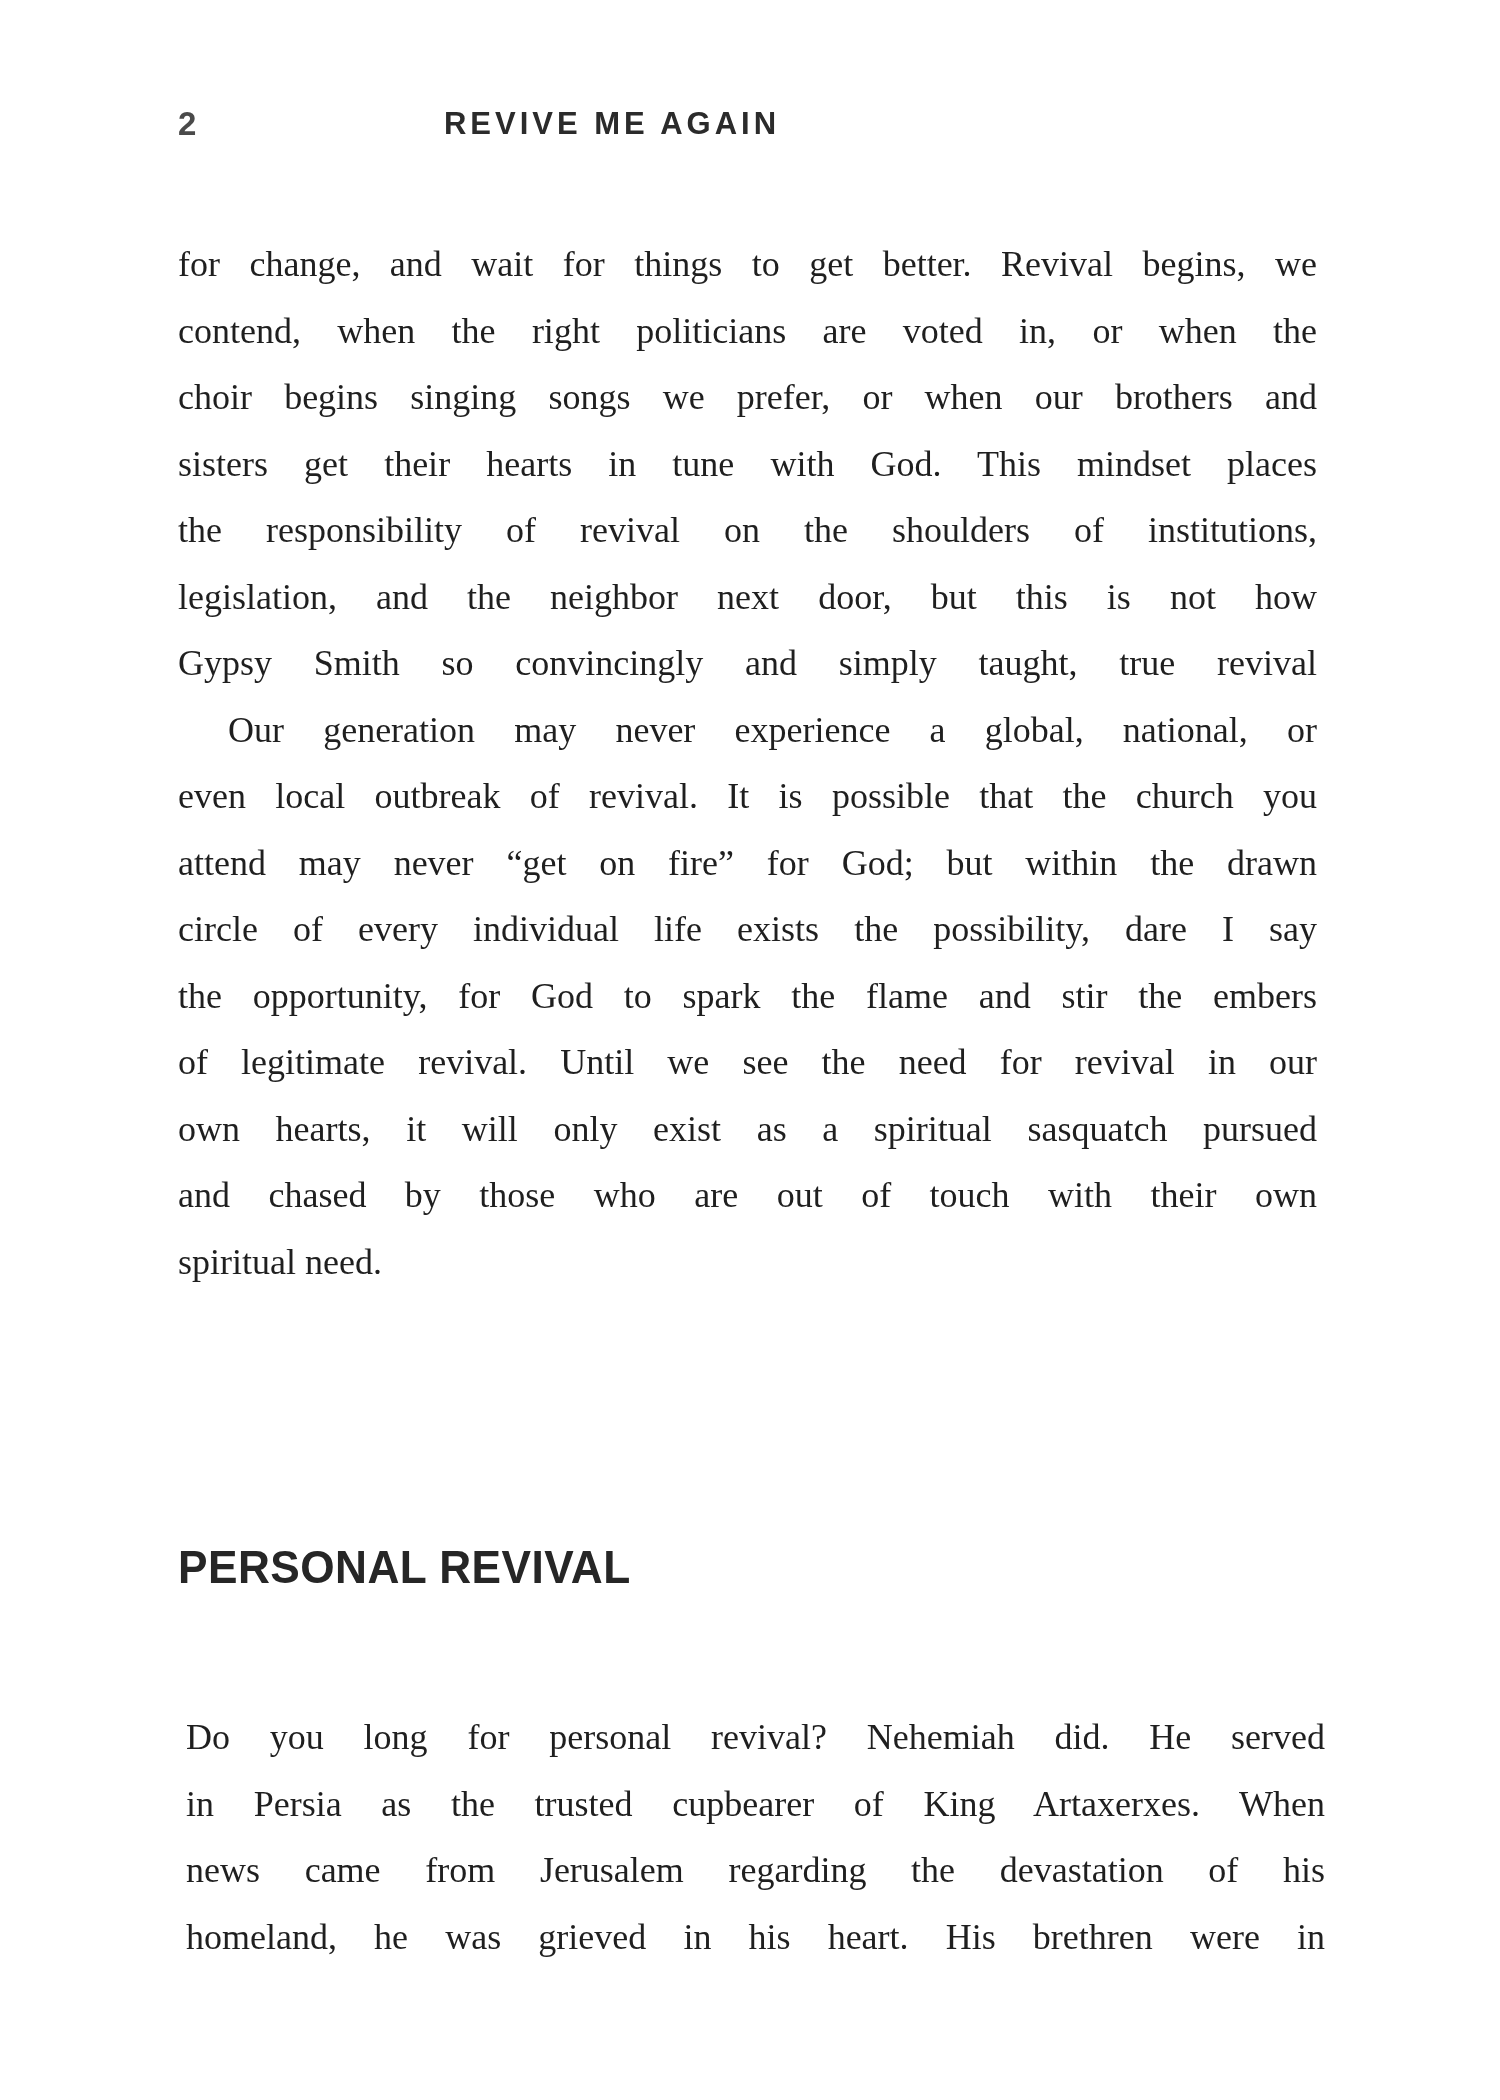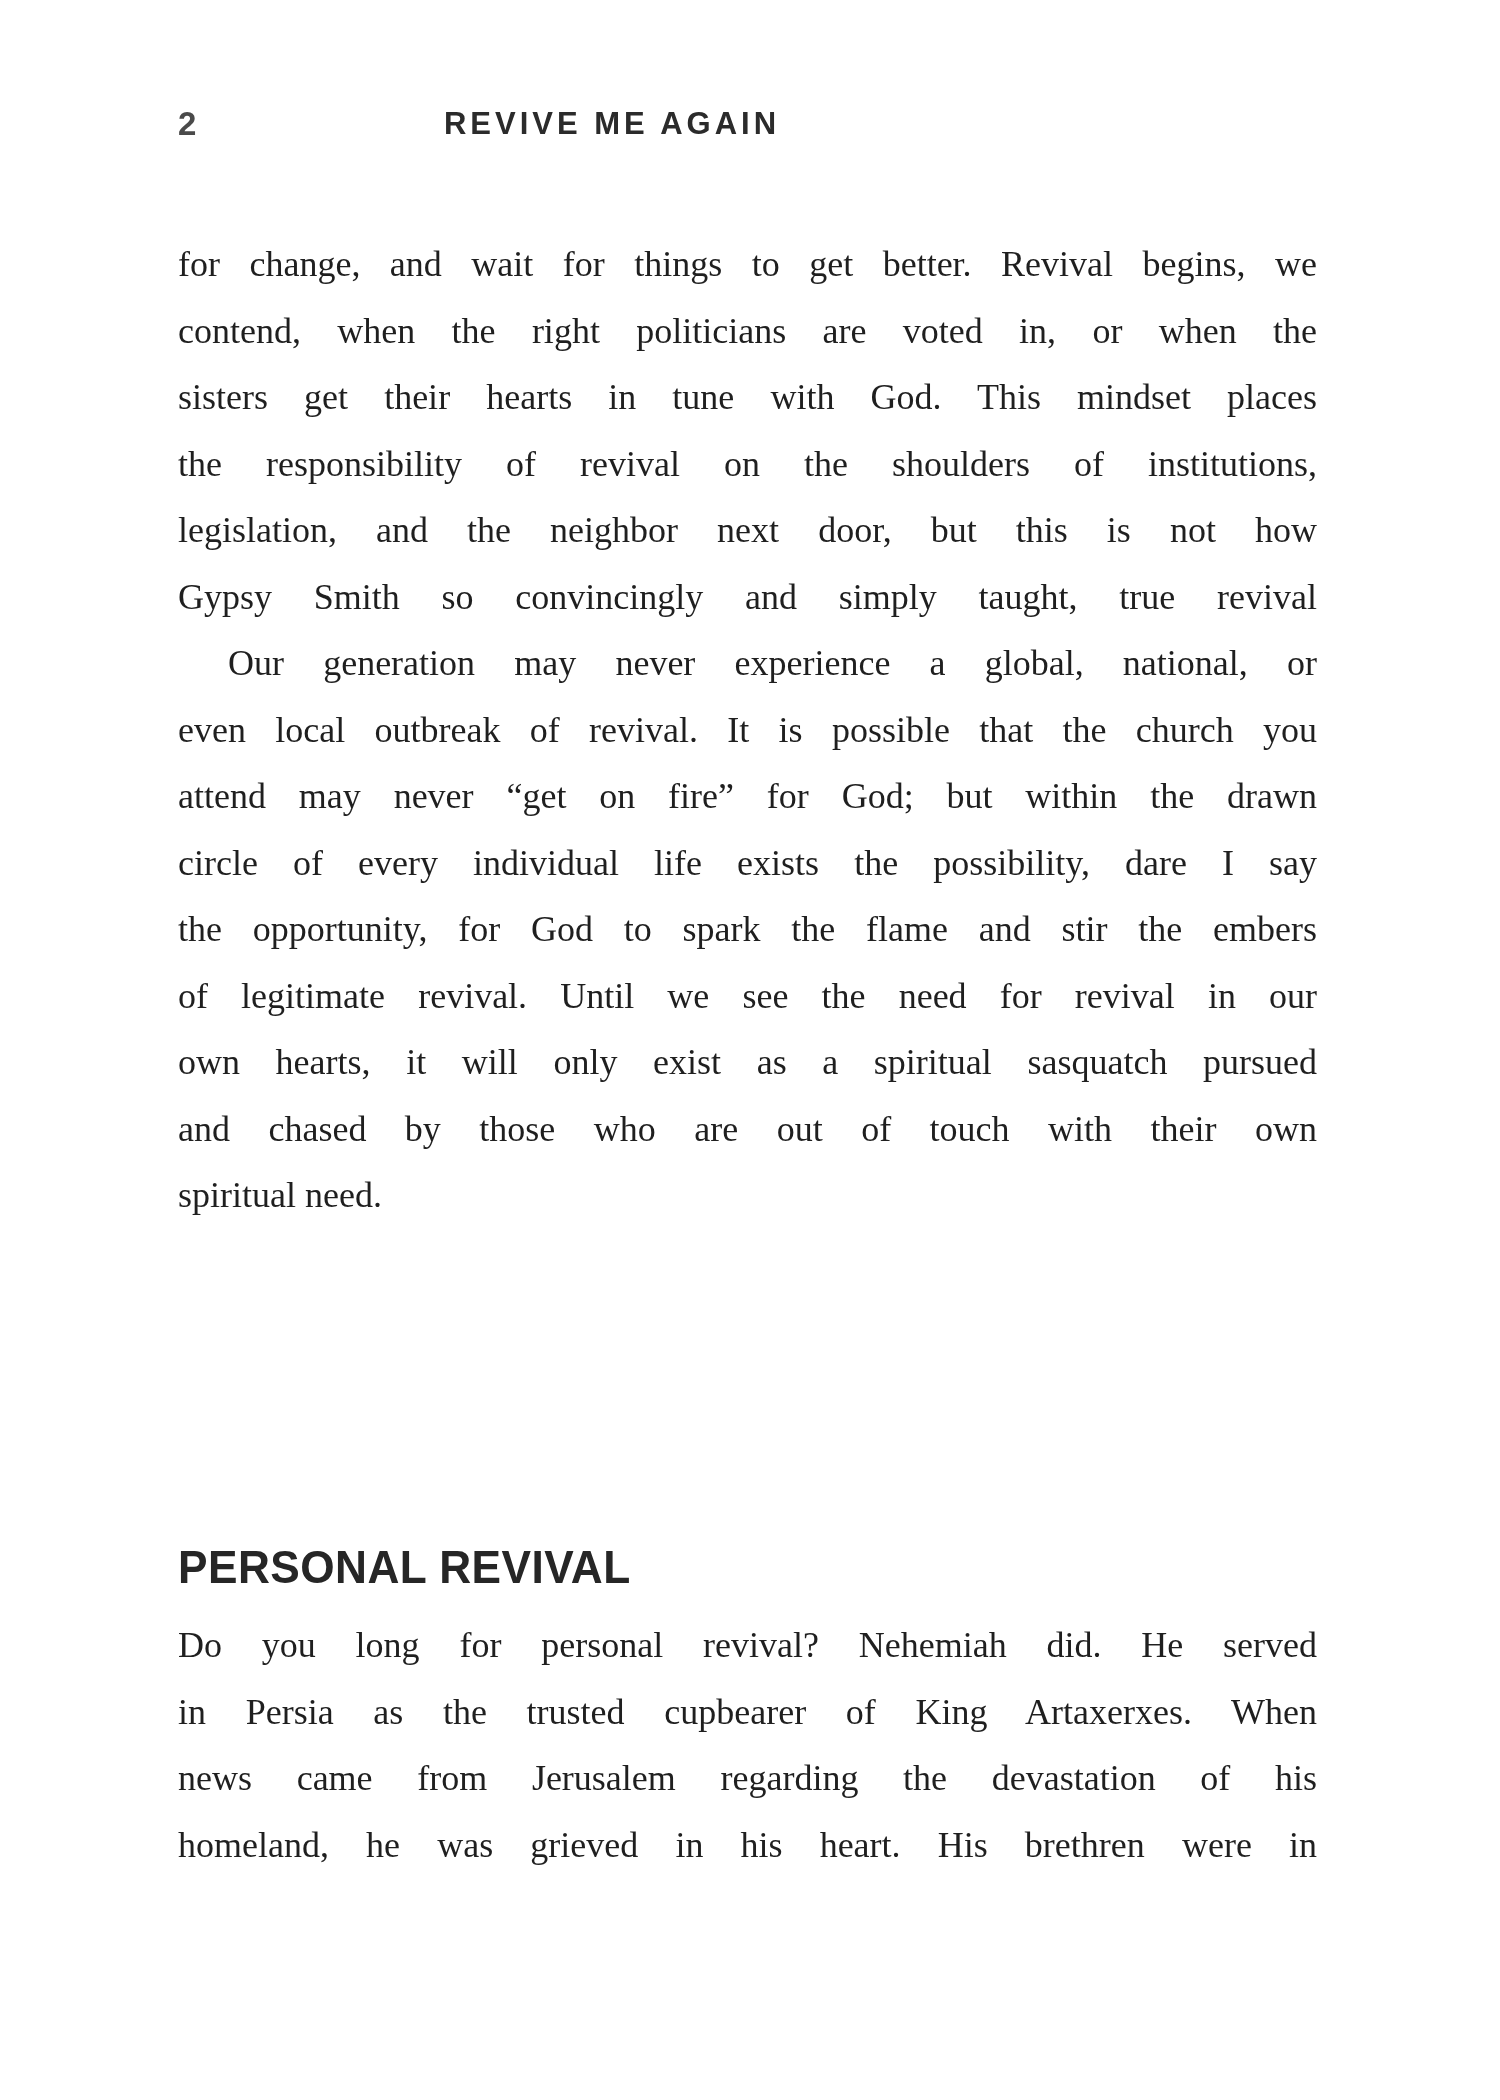--- a/index.html
+++ b/index.html
@@ -41,21 +41,21 @@
   }
   .textblock {
     position: absolute;
     left: 178px;
     width: 1139px;
     font-size: 36px;
     line-height: 66.5px;
     color: #1f1f1f;
   }
   .block-1 { top: 231px; }
-  .block-3 { top: 1612px; }
+  .block-3 { top: 1704px; margin-left: 8px; }
   .jline {
     text-align: justify;
     text-align-last: justify;
     white-space: normal;
   }
   .endline {
     text-align: left;
     text-align-last: left;
   }
   .indent {
@@ -82,20 +82,21 @@
 <div class="page">
 
   <div class="folio">2</div>
 
   <div class="running-header">REVIVE ME AGAIN</div>
 
   <div class="textblock block-1">
     <div>
       <div class="jline">for change, and wait for things to get better. Revival begins, we</div>
       <div class="jline">contend, when the right politicians are voted in, or when the</div>
+      <div class="jline">choir begins singing songs we prefer, or when our brothers and</div>
       <div class="jline">sisters get their hearts in tune with God. This mindset places</div>
       <div class="jline">the responsibility of revival on the shoulders of institutions,</div>
       <div class="jline">legislation, and the neighbor next door, but this is not how</div>
       <div class="jline">Gypsy Smith so convincingly and simply taught, true revival</div>
     </div>
     <div>
       <div class="jline indent">Our generation may never experience a global, national, or</div>
       <div class="jline">even local outbreak of revival. It is possible that the church you</div>
       <div class="jline">attend may never “get on fire” for God; but within the drawn</div>
       <div class="jline">circle of every individual life exists the possibility, dare I say</div>

